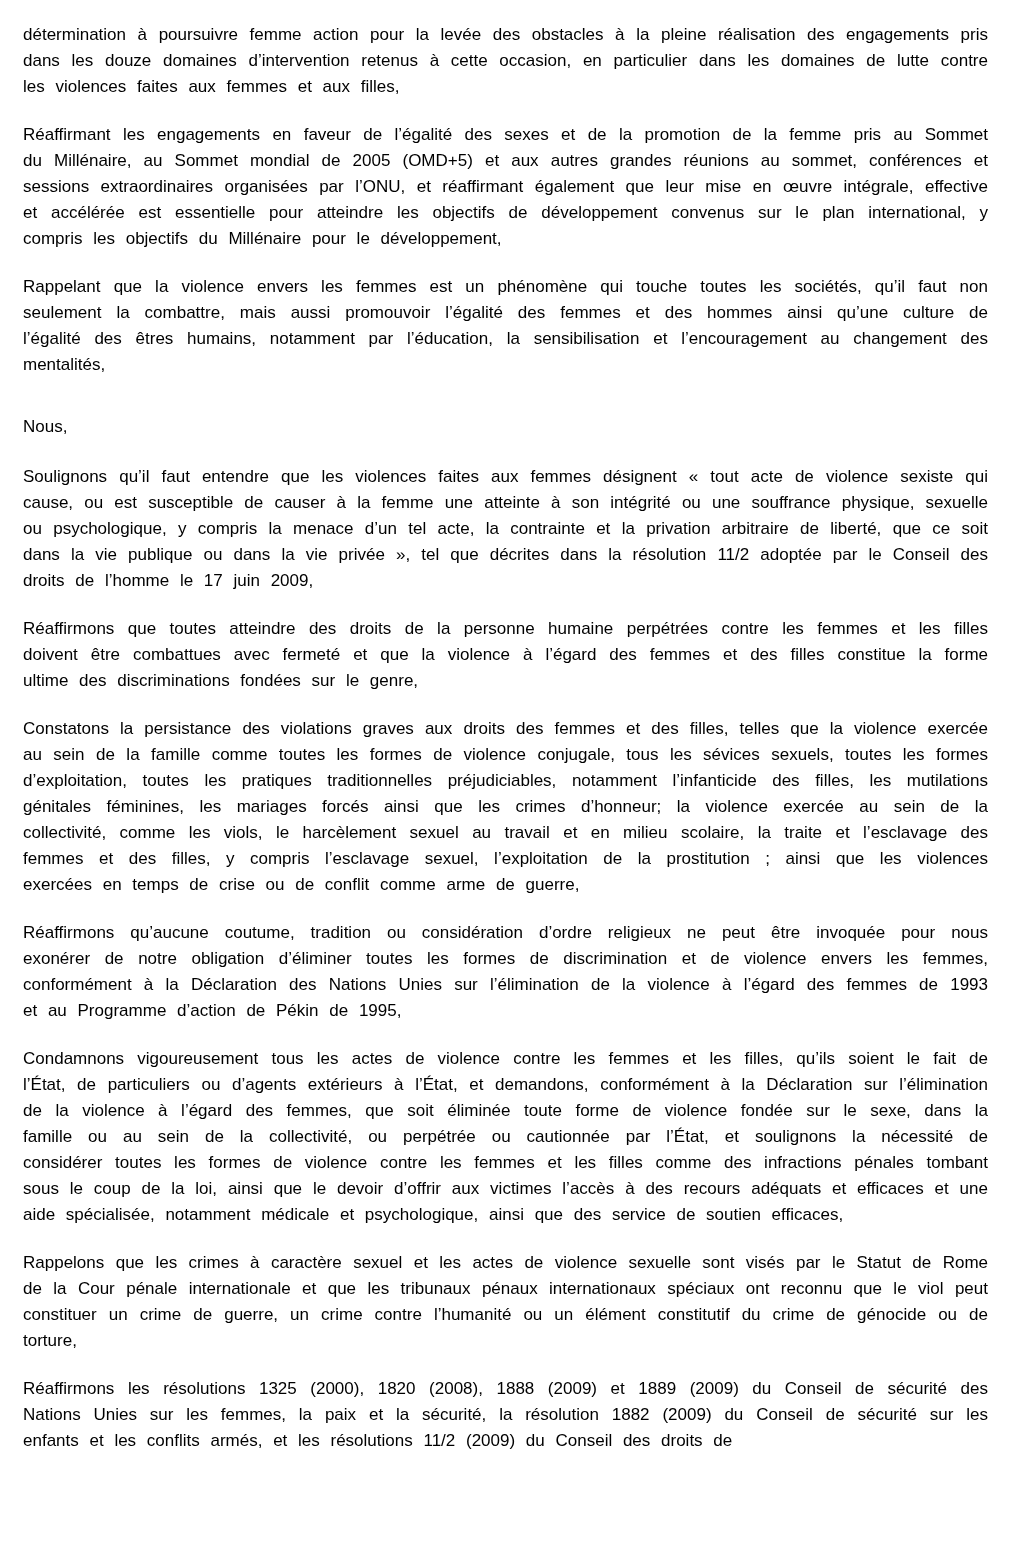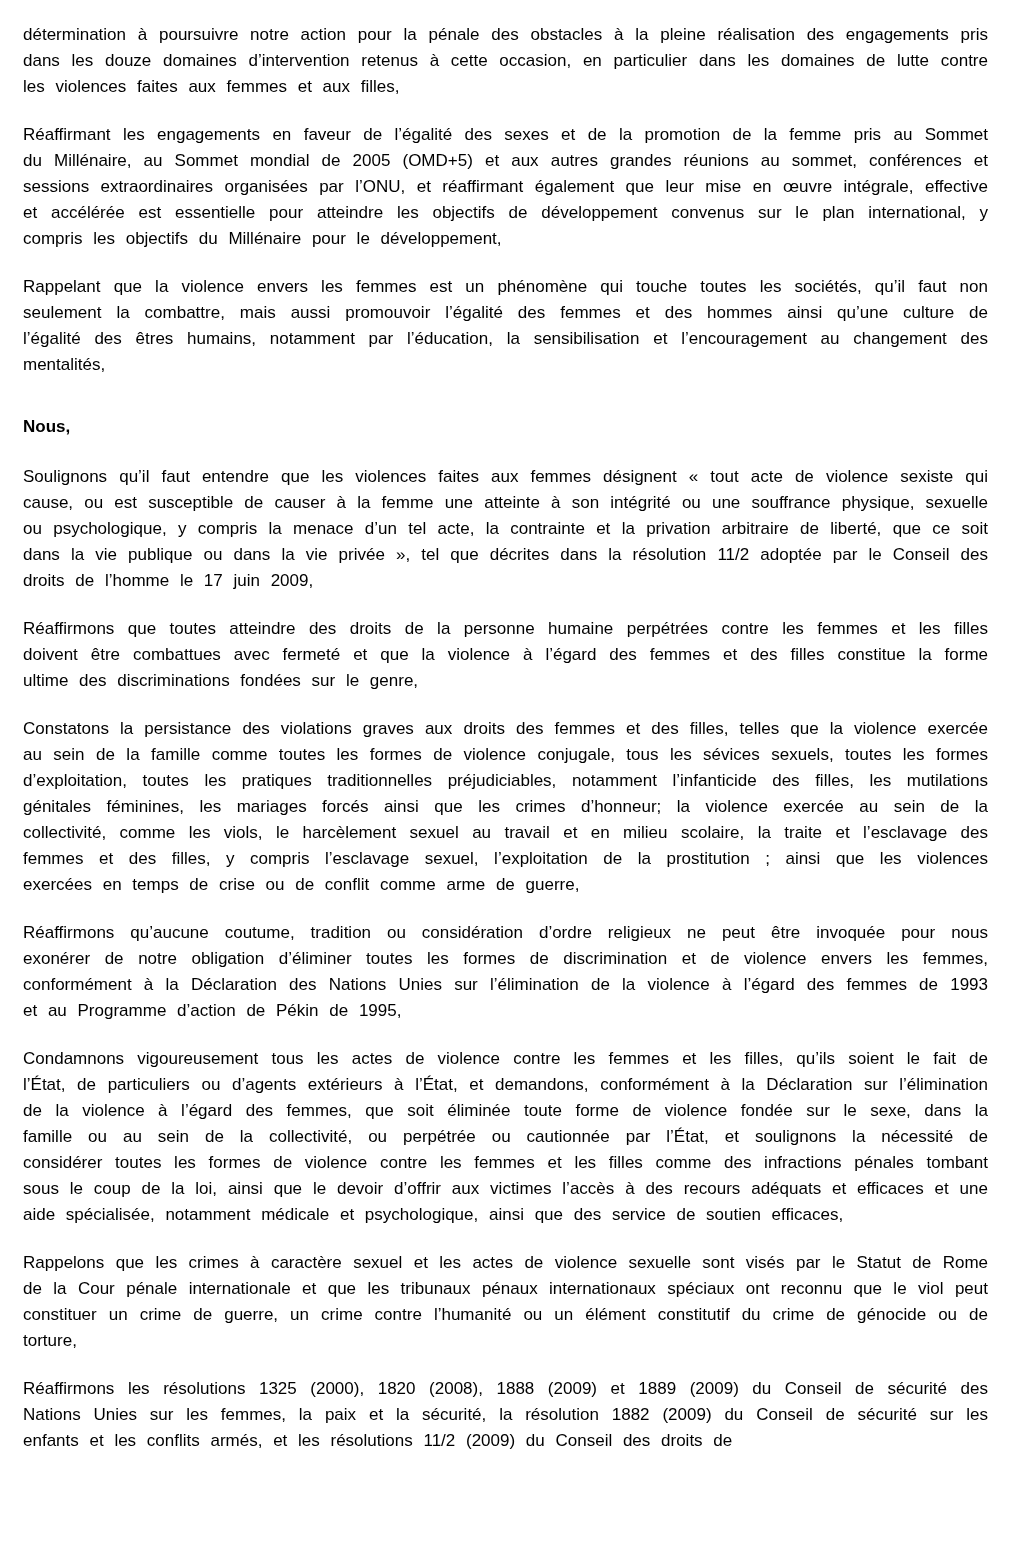--- a/index.html
+++ b/index.html
@@ -22,32 +22,32 @@
     line-height: 26px;
     color: #000000;
     text-align: justify;
     word-spacing: 6px;
     text-justify: inter-word;
   }
   .page p {
     margin: 0 0 22px 0;
   }
   .page p.heading {
-    font-weight: 700;
+    font-weight: 400;
     margin-top: 36px;
     margin-bottom: 24px;
     text-align: left;
     word-spacing: normal;
   }
 </style>
 </head>
 <body>
 
 <div class="page">
-  <p>détermination à poursuivre notre action pour la pénale des obstacles à la pleine réalisation des engagements pris dans les douze domaines d’intervention retenus à cette occasion, en particulier dans les domaines de lutte contre les violences faites aux femmes et aux filles,</p>
+  <p>détermination à poursuivre femme action pour la levée des obstacles à la pleine réalisation des engagements pris dans les douze domaines d’intervention retenus à cette occasion, en particulier dans les domaines de lutte contre les violences faites aux femmes et aux filles,</p>
 
   <p>Réaffirmant les engagements en faveur de l’égalité des sexes et de la promotion de la femme pris au Sommet du Millénaire, au Sommet mondial de 2005 (OMD+5) et aux autres grandes réunions au sommet, conférences et sessions extraordinaires organisées par l’ONU, et réaffirmant également que leur mise en œuvre intégrale, effective et accélérée est essentielle pour atteindre les objectifs de développement convenus sur le plan international, y compris les objectifs du Millénaire pour le développement,</p>
 
   <p>Rappelant que la violence envers les femmes est un phénomène qui touche toutes les sociétés, qu’il faut non seulement la combattre, mais aussi promouvoir l’égalité des femmes et des hommes ainsi qu’une culture de l’égalité des êtres humains, notamment par l’éducation, la sensibilisation et l’encouragement au changement des mentalités,</p>
 
   <p class="heading">Nous,</p>
 
   <p>Soulignons qu’il faut entendre que les violences faites aux femmes désignent « tout acte de violence sexiste qui cause, ou est susceptible de causer à la femme une atteinte à son intégrité ou une souffrance physique, sexuelle ou psychologique, y compris la menace d’un tel acte, la contrainte et la privation arbitraire de liberté, que ce soit dans la vie publique ou dans la vie privée », tel que décrites dans la résolution 11/2 adoptée par le Conseil des droits de l’homme le 17 juin 2009,</p>
 
   <p>Réaffirmons que toutes atteindre des droits de la personne humaine perpétrées contre les femmes et les filles doivent être combattues avec fermeté et que la violence à l’égard des femmes et des filles constitue la forme ultime des discriminations fondées sur le genre,</p>

